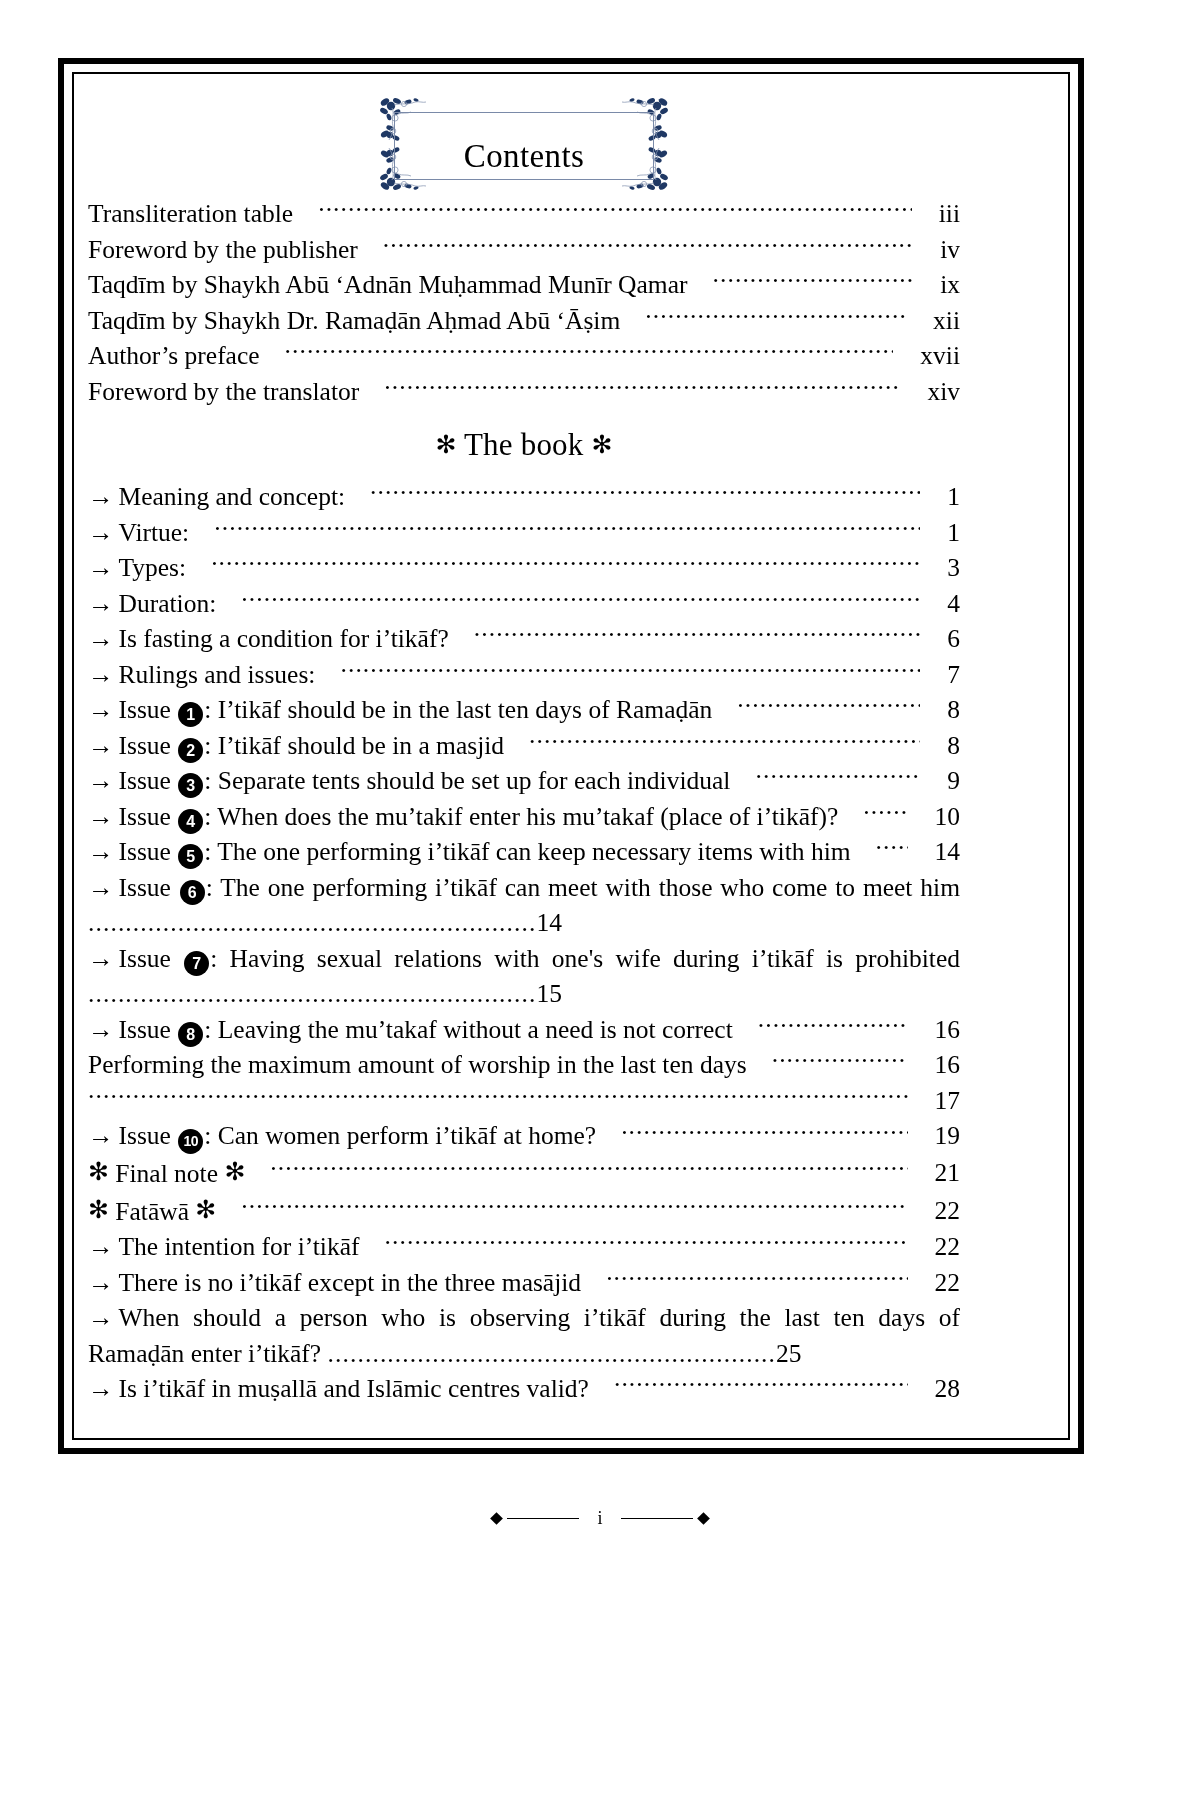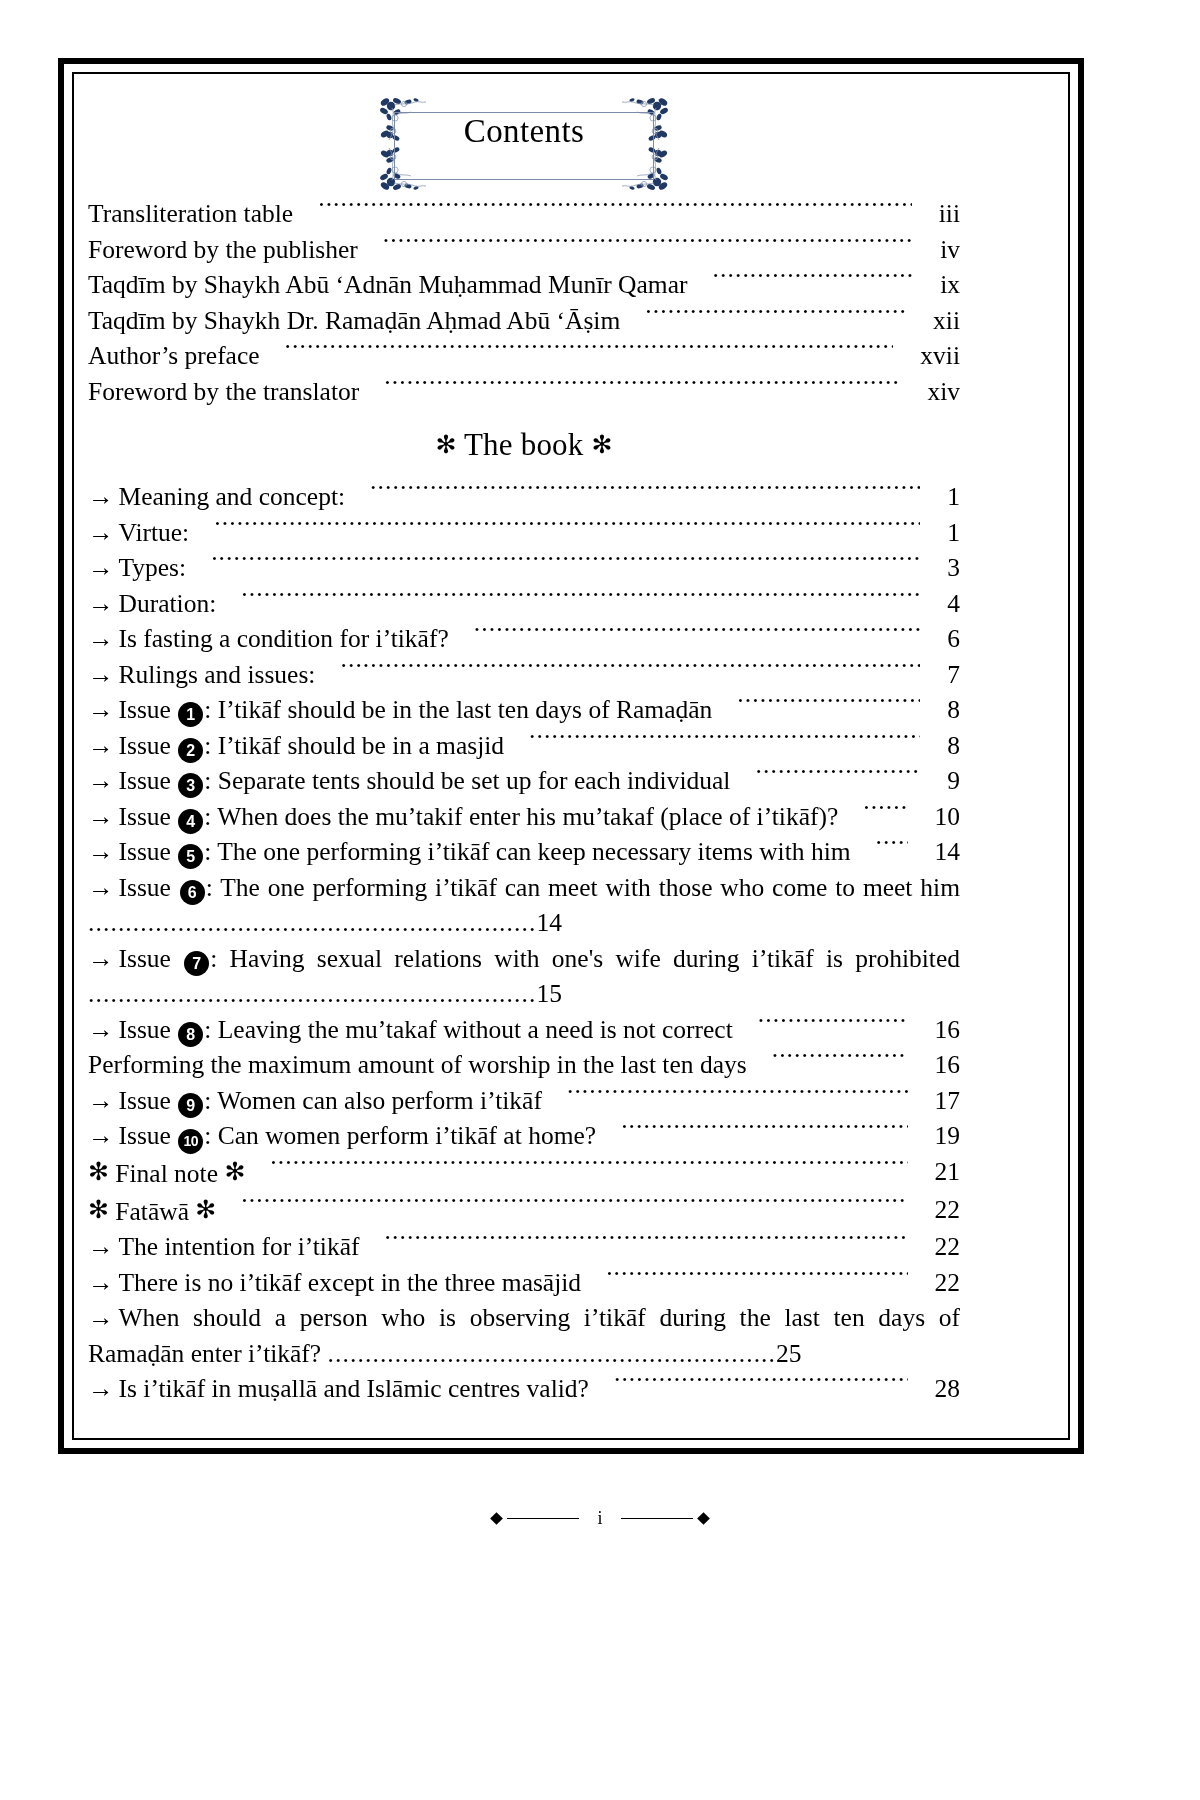--- a/index.html
+++ b/index.html
@@ -47,21 +47,21 @@
     position:relative;
     width:288px;
     margin:10px auto 0 auto;
     height:92px;
   }
   .title-box{
     position:absolute;
     left:14px;right:14px;top:14px;bottom:10px;
     border:1.5px solid #7a8aa8;
     box-sizing:border-box;
-    display:flex;align-items:flex-start;justify-content:center;
+    display:flex;align-items:flex-end;justify-content:center;
   }
   .title-text{
     font-size:33px;
     letter-spacing:.4px;
     color:#000;
     padding-bottom:4px;
   }
   .orn-corner{
     position:absolute;
     width:54px;height:54px;
@@ -69,21 +69,21 @@
   }
   .orn-corner.tl{left:-6px;top:-6px;}
   .orn-corner.tr{right:-6px;top:-6px;transform:scaleX(-1);}
   .orn-corner.bl{left:-6px;bottom:-6px;transform:scaleY(-1);}
   .orn-corner.br{right:-6px;bottom:-6px;transform:scale(-1,-1);}
 
   
   .toc{margin-top:6px;}
   .toc-line{
     display:flex;
-    align-items:flex-start;
+    align-items:center;
     font-size:25.5px;
     line-height:35.5px;
     white-space:nowrap;
     gap:25px;
   }
   .toc-label{flex:0 0 auto;}
   .leader{
     flex:1 1 auto;
     min-width:6px;
     overflow:hidden;
@@ -387,21 +387,20 @@
         <span class="toc-label"><span class="arrow">→</span>Issue <span class="numbadge">8</span>: Leaving the mu’takaf without a need is not correct </span>
         <span class="leader"></span>
         <span class="pageno">16</span>
       </div>
       <div class="toc-line">
         <span class="toc-label">Performing the maximum amount of worship in the last ten days </span>
         <span class="leader"></span>
         <span class="pageno">16</span>
       </div>
       <div class="toc-line">
-        <span class="toc-label"><span class="arrow">→</span>Issue <span class="numbadge">9</span>: Women can also perform i’tikāf </span>
         <span class="leader"></span>
         <span class="pageno">17</span>
       </div>
       <div class="toc-line">
         <span class="toc-label"><span class="arrow">→</span>Issue <span class="numbadge wide">10</span>: Can women perform i’tikāf at home? </span>
         <span class="leader"></span>
         <span class="pageno">19</span>
       </div>
       <div class="toc-line">
         <span class="toc-label"><span class="rosette">✻</span> Final note <span class="rosette">✻</span> </span>

